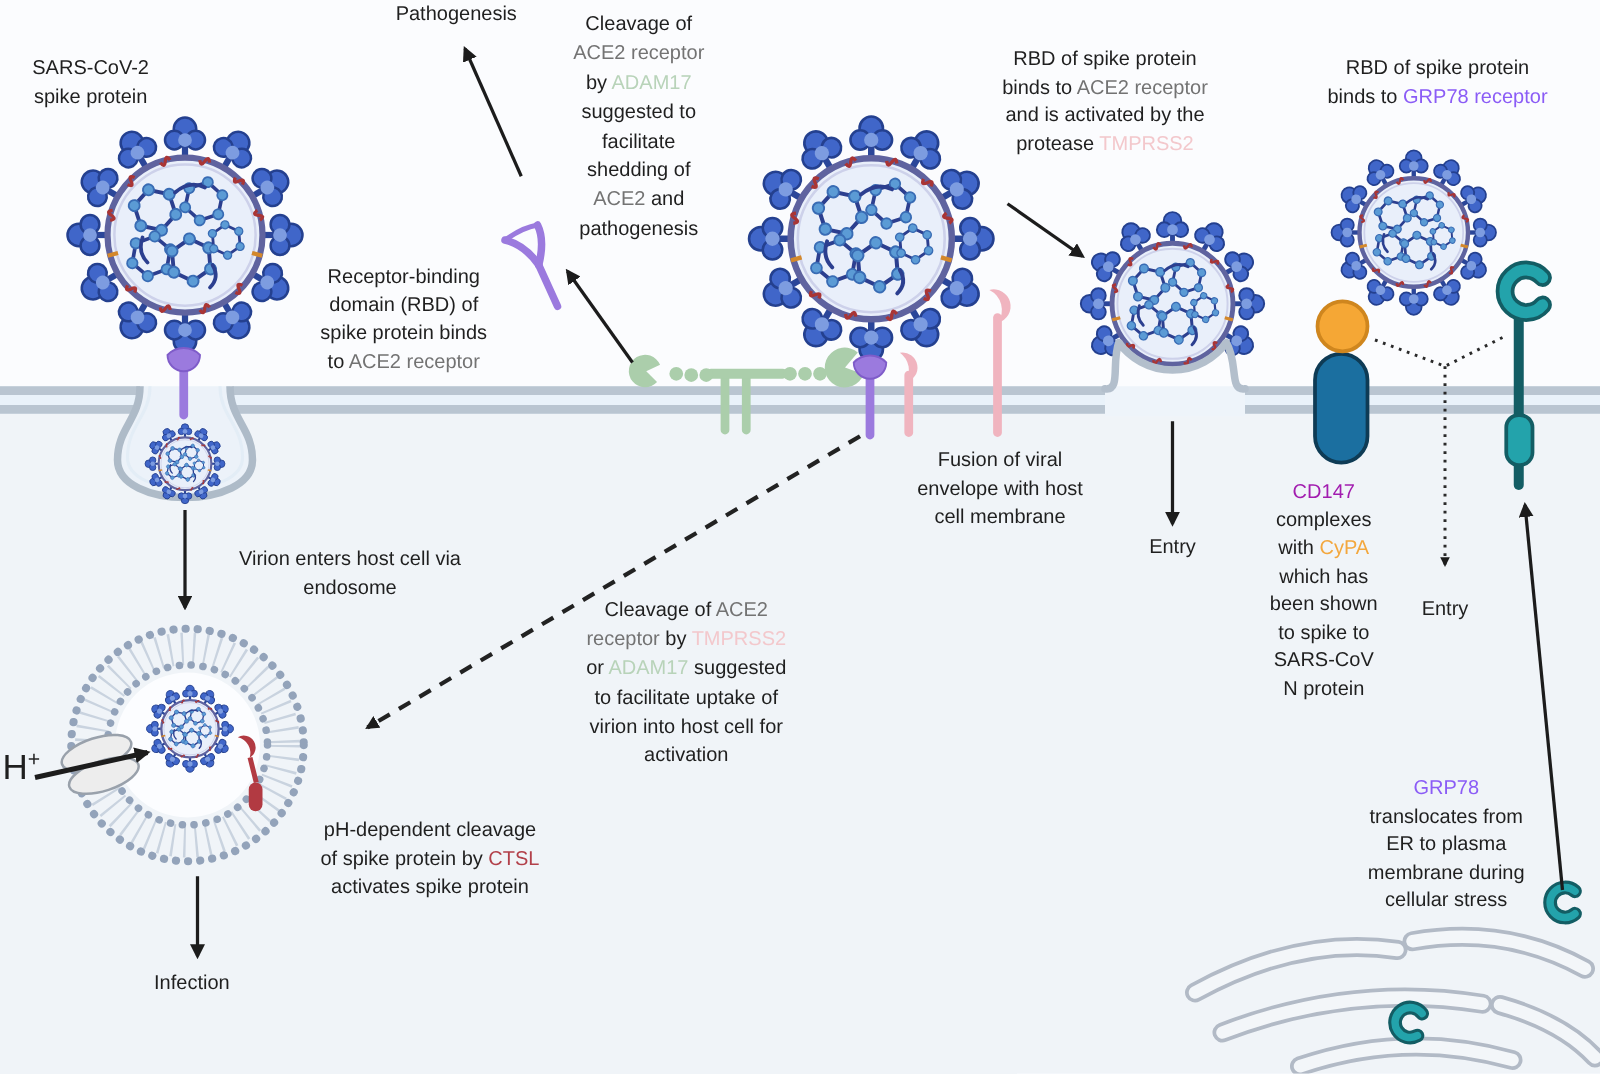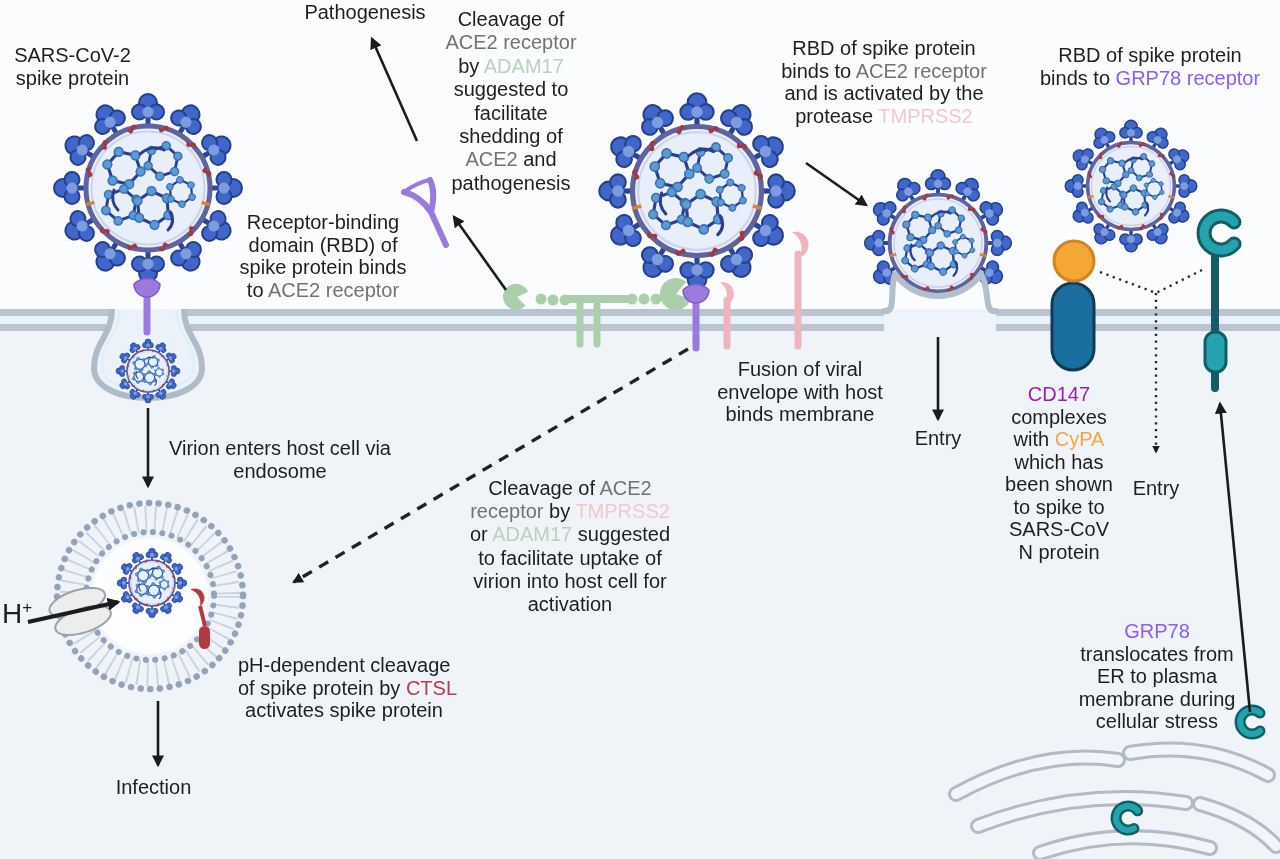--- a/index.html
+++ b/index.html
@@ -1,20 +1,20 @@
 <!DOCTYPE html>
 <html><head>
 <meta charset="utf-8">
 <style>
   html,body{margin:0;padding:0;background:#fbfcfe;}
   .stage{position:relative;width:1280px;height:859px;overflow:hidden;
          font-family:"Liberation Sans",sans-serif;color:#1f1f1f;}
   .cell-bg{position:absolute;left:0;top:319px;width:1280px;height:540px;background:#f0f4f8;z-index:1;}
   svg.art{position:absolute;left:0;top:0;z-index:2;}
-  .tb{position:absolute;text-align:center;font-size:20px;line-height:22.5px;
+  .tb{position:absolute;text-align:center;font-size:16px;line-height:22.5px;
       font-weight:500;z-index:3;}
   .ln{white-space:nowrap;}
   .c-ace2{color:#737373}.c-adam{color:#b8d3b9}.c-tmprss{color:#f3c8cc}
   .c-grp78{color:#8b5cf6}.c-cd147{color:#a21caf}.c-cypa{color:#f3a73d}.c-ctsl{color:#b2404a}
   .hplus{position:absolute;left:2px;top:598px;font-size:28px;font-weight:500;z-index:3;}
   .hplus sup{font-size:17px;}
   
   .mr{stroke:#a93535;stroke-width:2.6;fill:none}
   .rl path{stroke:#2c3f8f;stroke-width:3.1;fill:none;stroke-linejoin:round}
   .rl circle{fill:#5b9bd5;stroke:#396cb4;stroke-width:1.5}
@@ -293,39 +293,39 @@
   </div>
 
   <div class="tb" style="left:165px;top:437px;width:230px;">
     <div class="ln">Virion enters host cell via</div>
     <div class="ln">endosome</div>
   </div>
 
   <div class="tb" style="left:700px;top:358px;width:200px;">
     <div class="ln">Fusion of viral</div>
     <div class="ln">envelope with host</div>
-    <div class="ln">binds membrane</div>
+    <div class="ln">cell membrane</div>
   </div>
 
   <div class="tb" style="left:900px;top:427px;width:76px;">
     <div class="ln">Entry</div>
   </div>
 
   <div class="tb" style="left:1002px;top:383px;width:114px;">
     <div class="ln"><span class="c-cd147">CD147</span></div>
     <div class="ln">complexes</div>
     <div class="ln"><span>with </span><span class="c-cypa">CyPA</span></div>
     <div class="ln">which has</div>
     <div class="ln">been shown</div>
     <div class="ln">to spike to</div>
     <div class="ln">SARS-CoV</div>
     <div class="ln">N protein</div>
   </div>
 
-  <div class="tb" style="left:464px;top:477px;width:212px;line-height:23.2px;">
+  <div class="tb" style="left:443px;top:477px;width:212px;line-height:23.2px;">
     <div class="ln"><span>Cleavage of </span><span class="c-ace2">ACE2</span></div>
     <div class="ln"><span class="c-ace2">receptor</span><span> by </span><span class="c-tmprss">TMPRSS2</span></div>
     <div class="ln"><span>or </span><span class="c-adam">ADAM17</span><span> suggested</span></div>
     <div class="ln">to facilitate uptake of</div>
     <div class="ln">virion into host cell for</div>
     <div class="ln">activation</div>
   </div>
 
   <div class="tb" style="left:1112px;top:477px;width:88px;">
     <div class="ln">Entry</div>

